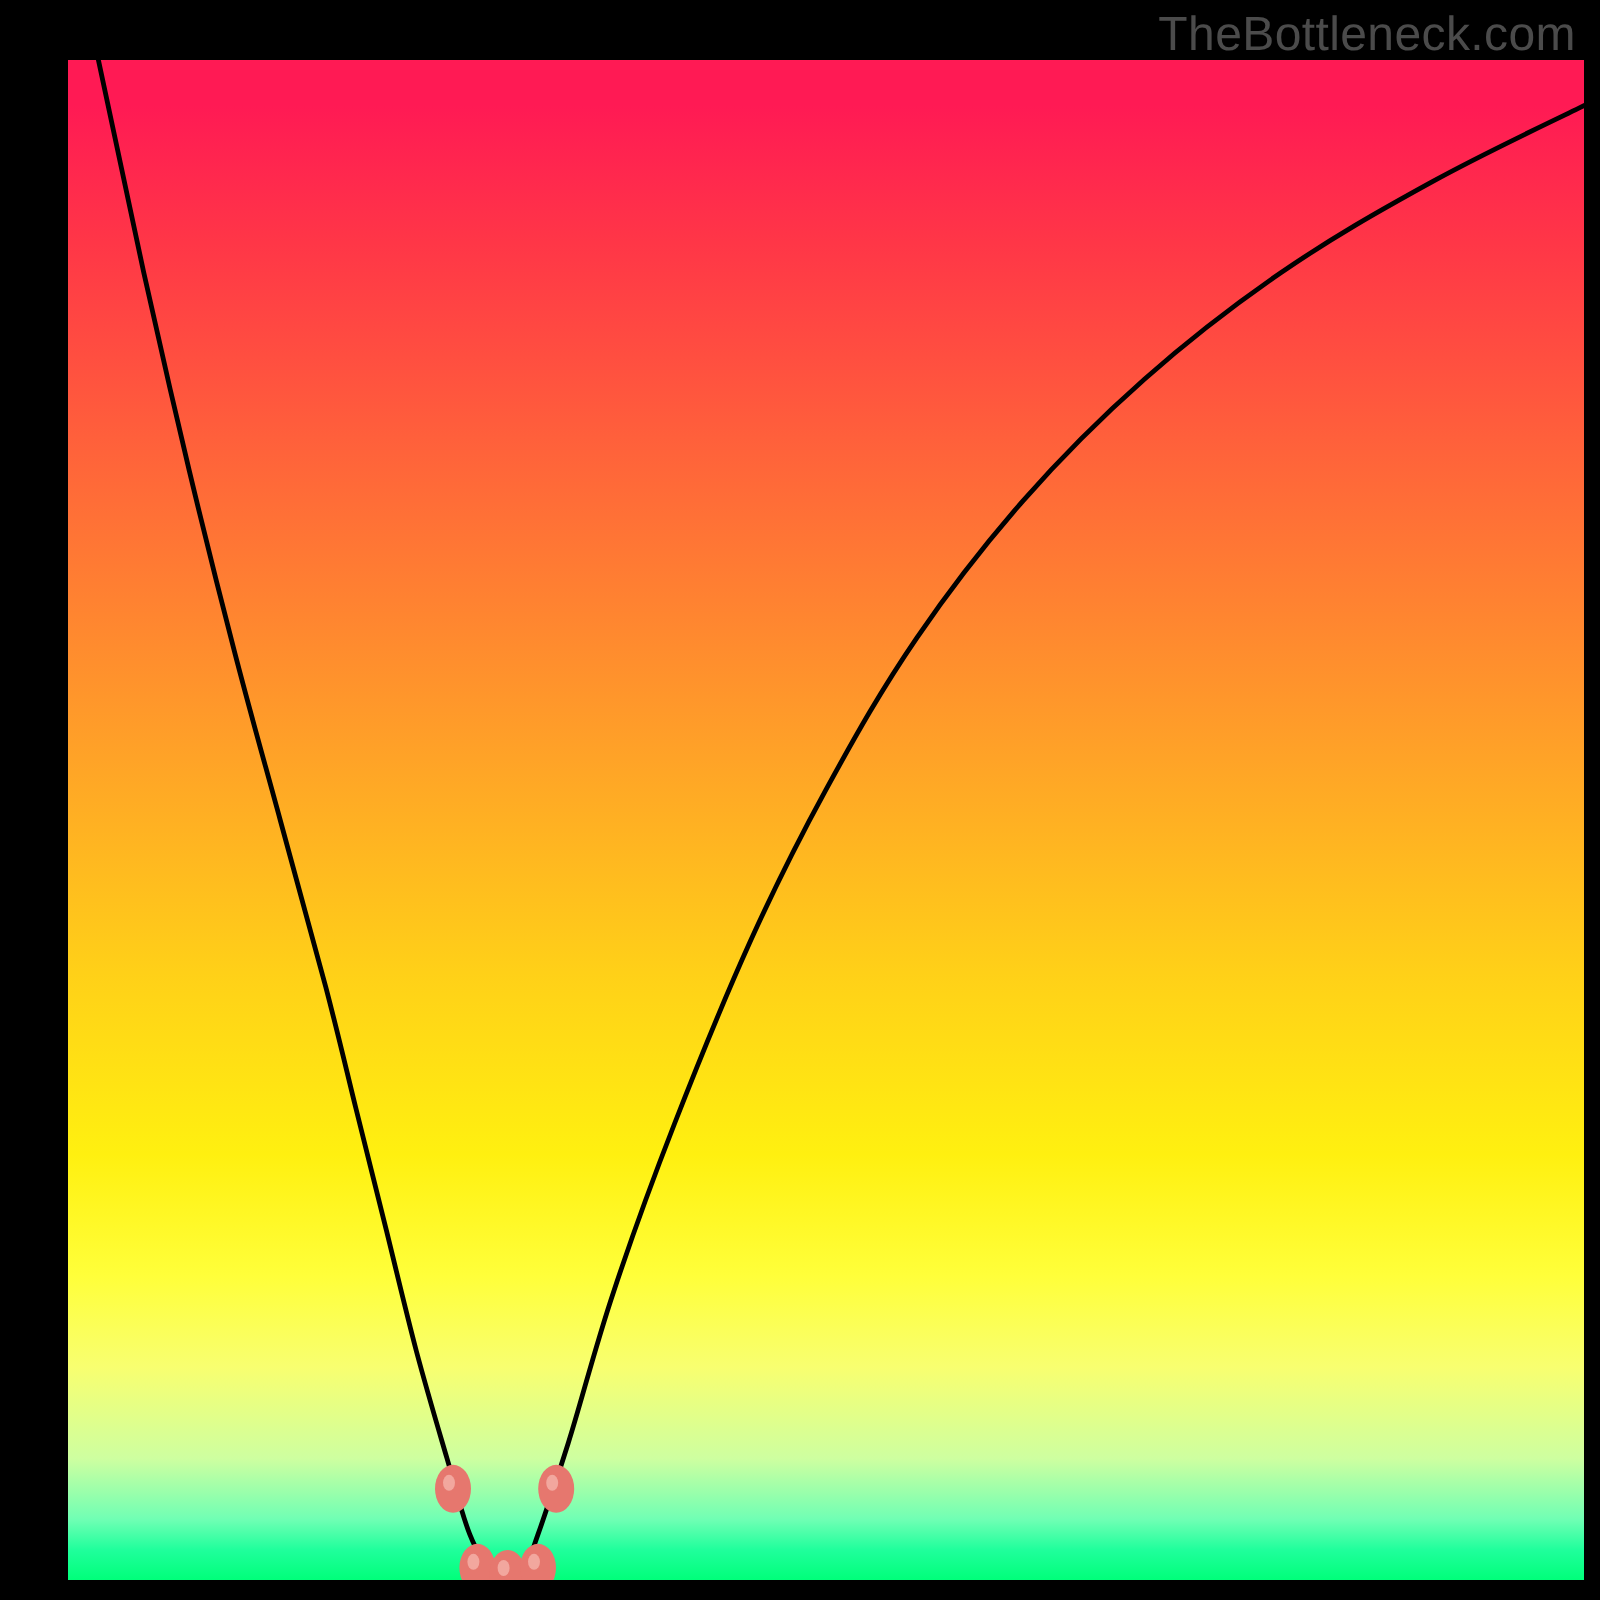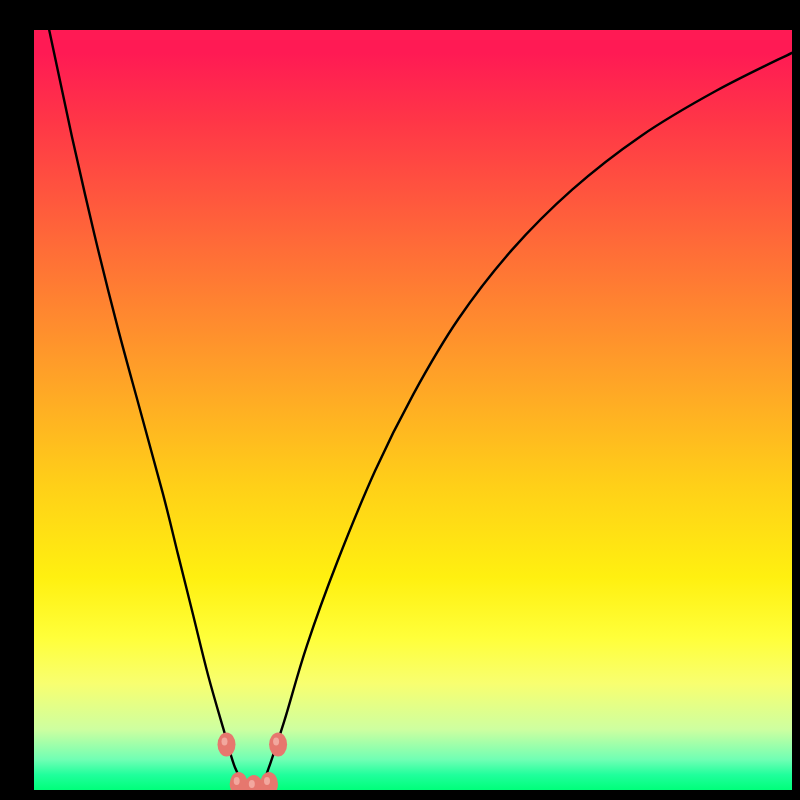--- a/index.html
+++ b/index.html
@@ -65,13 +65,14 @@
           <ellipse cx="242.1" cy="711.4" rx="3" ry="4" fill="#f2a79e"></ellipse>
           <ellipse cx="204.7" cy="753.9" rx="9" ry="12" class="marker"></ellipse>
           <ellipse cx="202.7" cy="750.9" rx="3" ry="4" fill="#f2a79e"></ellipse>
           <ellipse cx="219.8" cy="757.0" rx="9" ry="12" class="marker"></ellipse>
           <ellipse cx="217.8" cy="754.0" rx="3" ry="4" fill="#f2a79e"></ellipse>
           <ellipse cx="235.0" cy="753.9" rx="9" ry="12" class="marker"></ellipse>
           <ellipse cx="233.0" cy="750.9" rx="3" ry="4" fill="#f2a79e"></ellipse>
         </g>
     </svg>
   </div>
+  <div class="watermark" style="right:12px; top:4px;">TheBottleneck.com</div>
 </div>
 
 </body></html>

